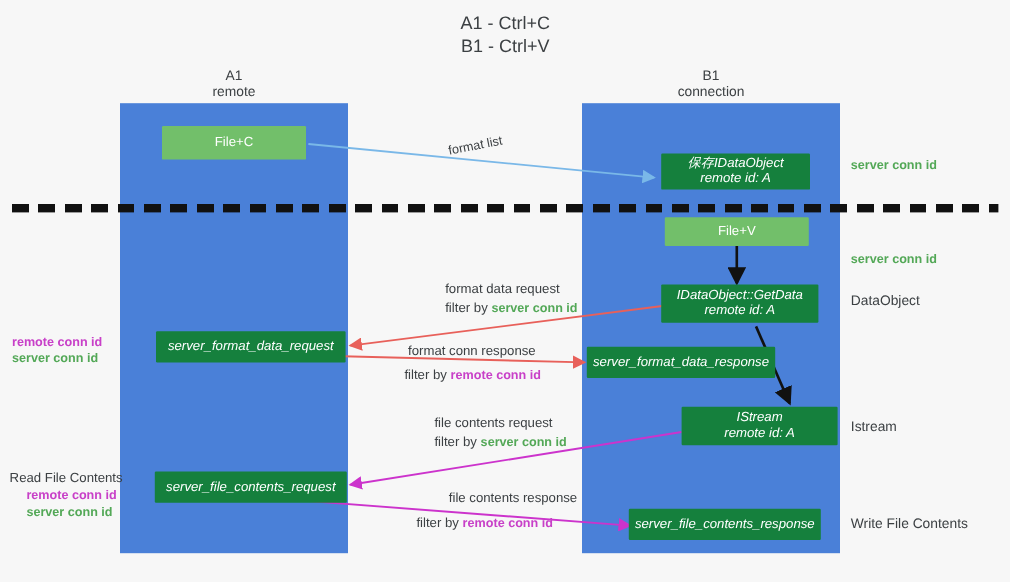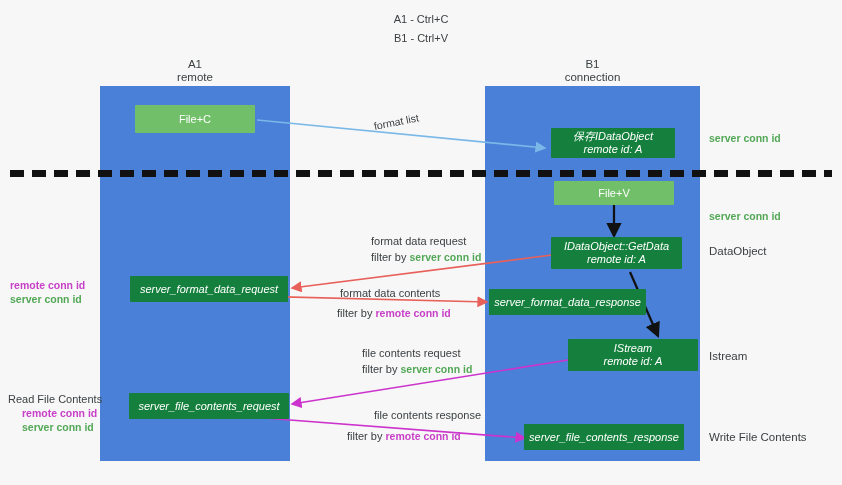--- a/index.html
+++ b/index.html
@@ -14,21 +14,21 @@
     font-family: "Liberation Sans", "DejaVu Sans", sans-serif;
     color: #3c4043;
   }
   #stage { position: absolute; inset: 0; }
 
   
   .title {
     position: absolute;
     left: 0; right: 0; top: 10px;
     text-align: center;
-    font-size: 11px;
+    font-size: 15px;
     line-height: 19px;
     color: #3c4043;
     white-space: pre-line;
   }
 
   
   .lane-head {
     position: absolute;
     text-align: center;
     font-size: 11.5px;
@@ -176,21 +176,21 @@
   <div class="lbl rot-up" style="left:374px; top:120px;">format list</div>
 
   <div class="stack" style="left:371px; top:234px;">
     <div class="ln plain rot-up2">format data request</div>
     <div class="ln plain rot-up2" style="margin-top:2px;">
       <span>filter by </span><span class="lbl green" style="position:static;">server conn id</span>
     </div>
   </div>
 
   <div class="stack" style="left:340px; top:286px;">
-    <div class="ln plain">format data contents</div>
+    <div class="ln plain">format conn response</div>
     <div class="ln plain" style="margin-top:6px; margin-left:-3px;">
       <span>filter by </span><span class="lbl purple" style="position:static;">remote conn id</span>
     </div>
   </div>
 
   <div class="stack" style="left:362px; top:346px;">
     <div class="ln plain rot-up2">file contents request</div>
     <div class="ln plain rot-up2" style="margin-top:2px;">
       <span>filter by </span><span class="lbl green" style="position:static;">server conn id</span>
     </div>

